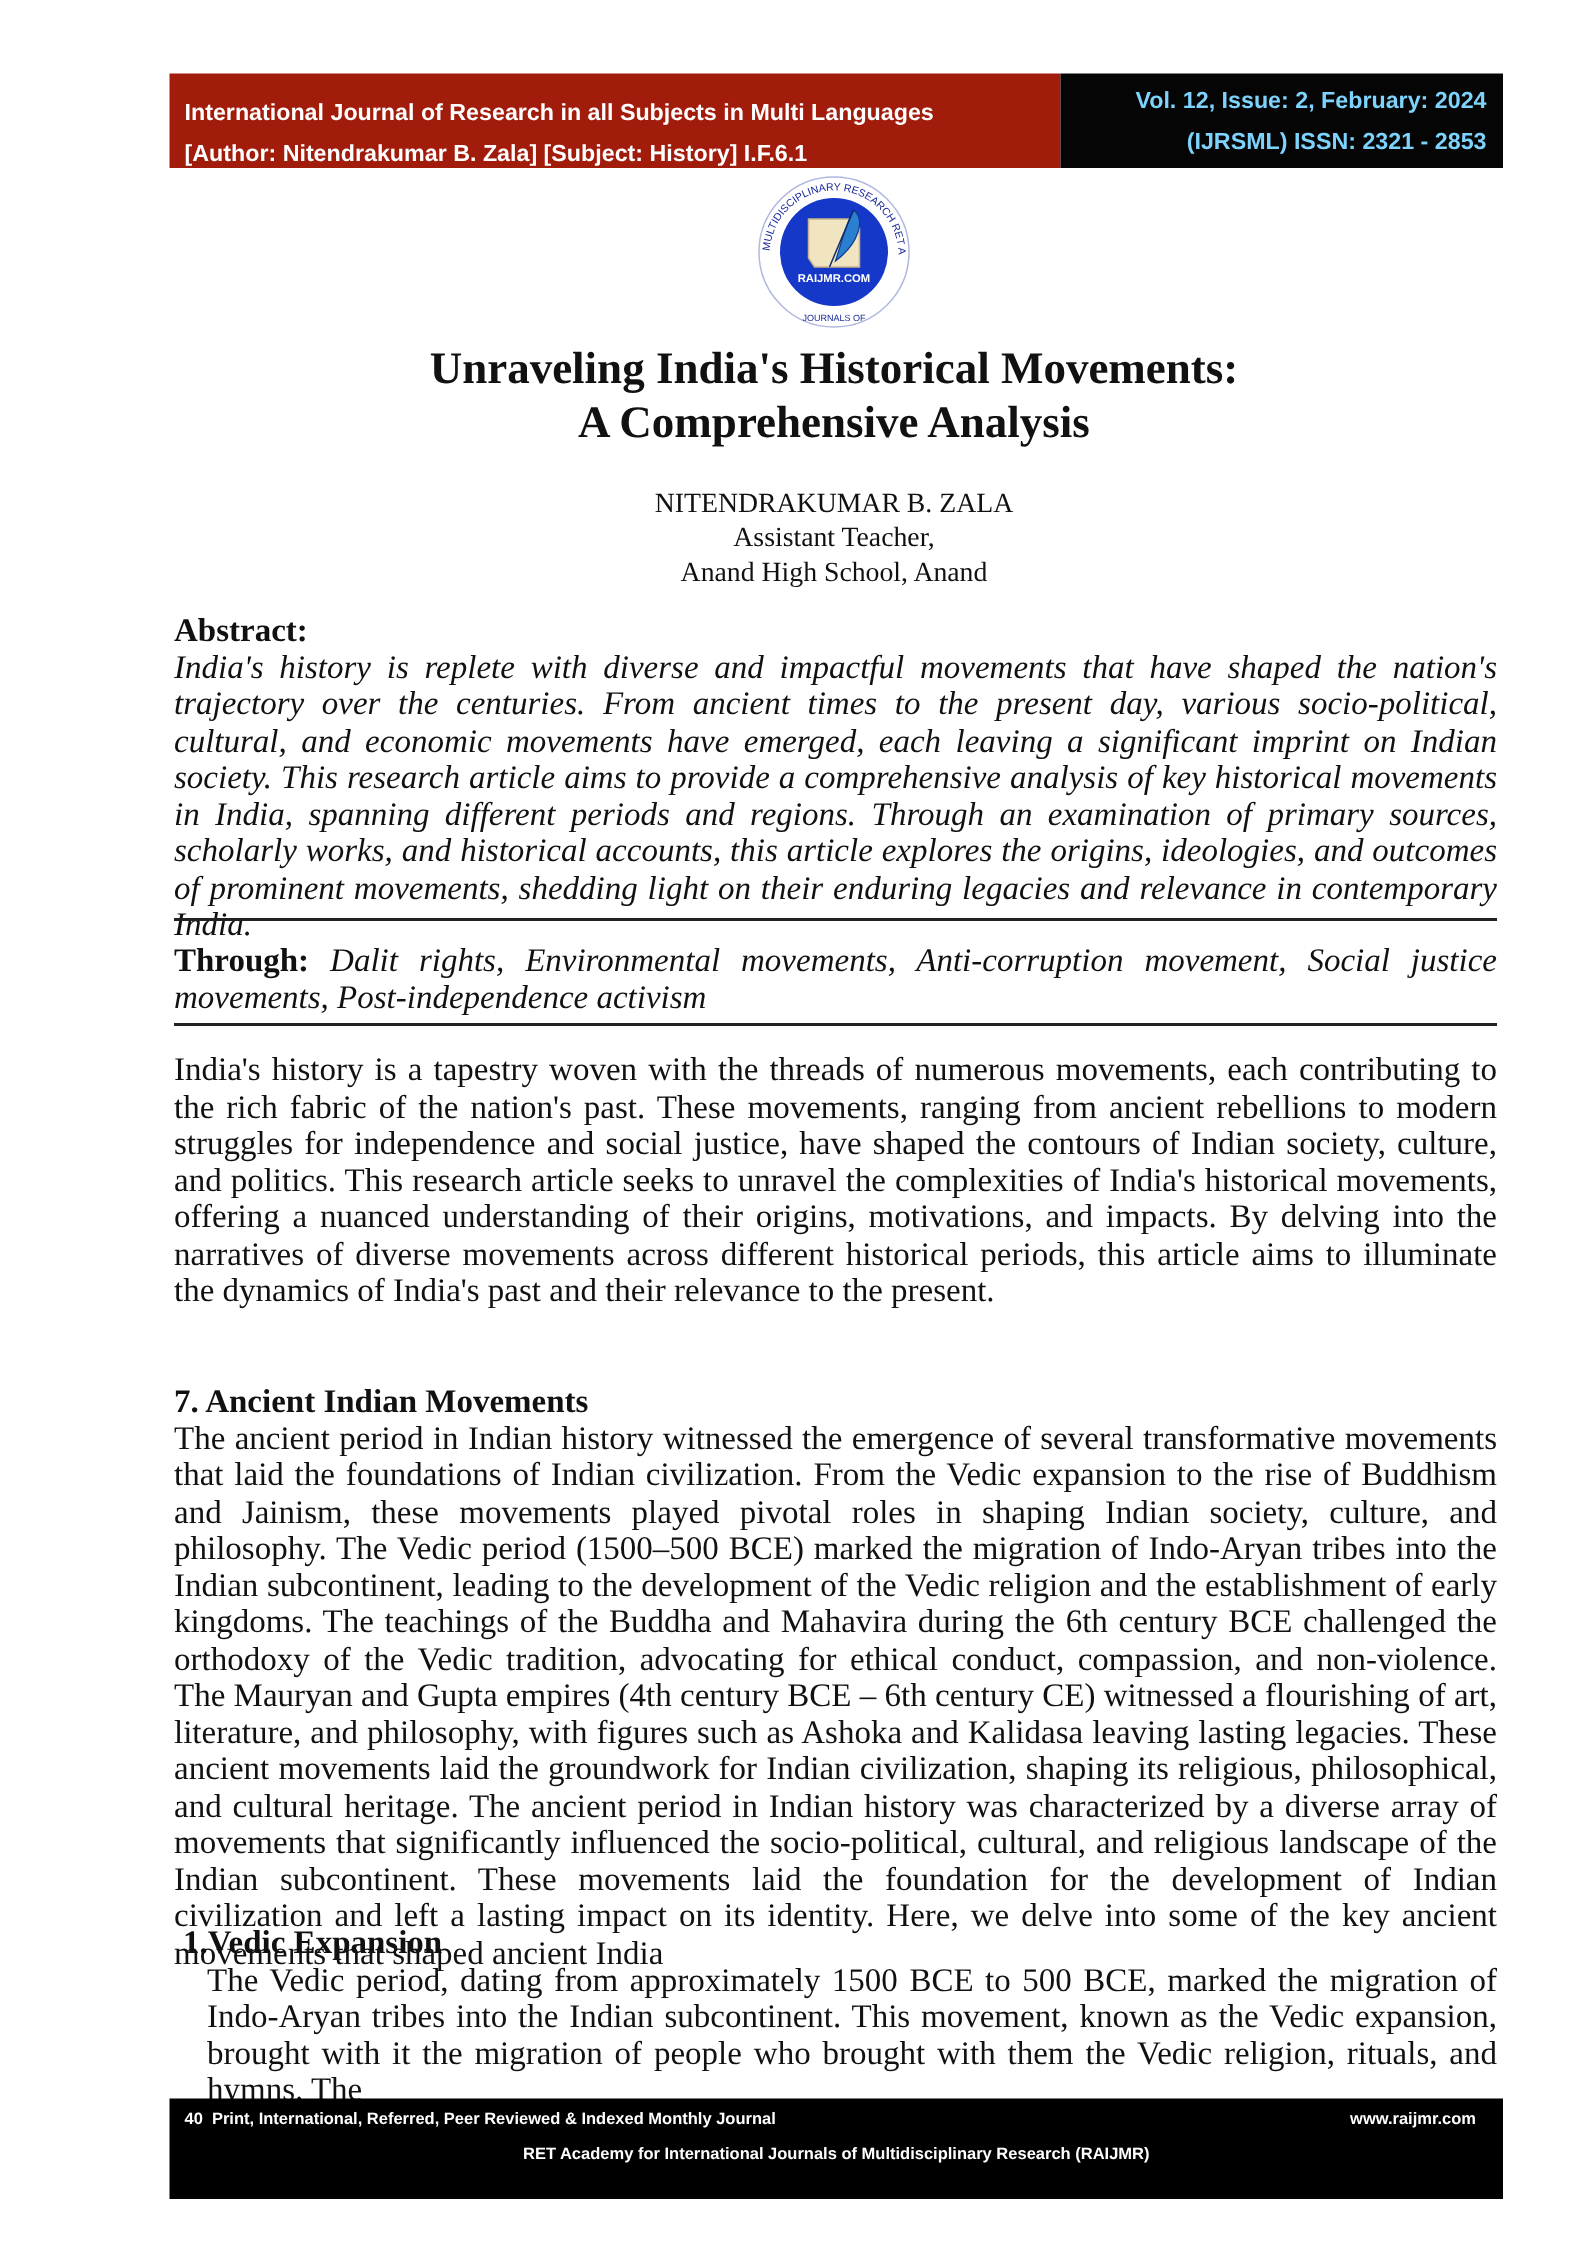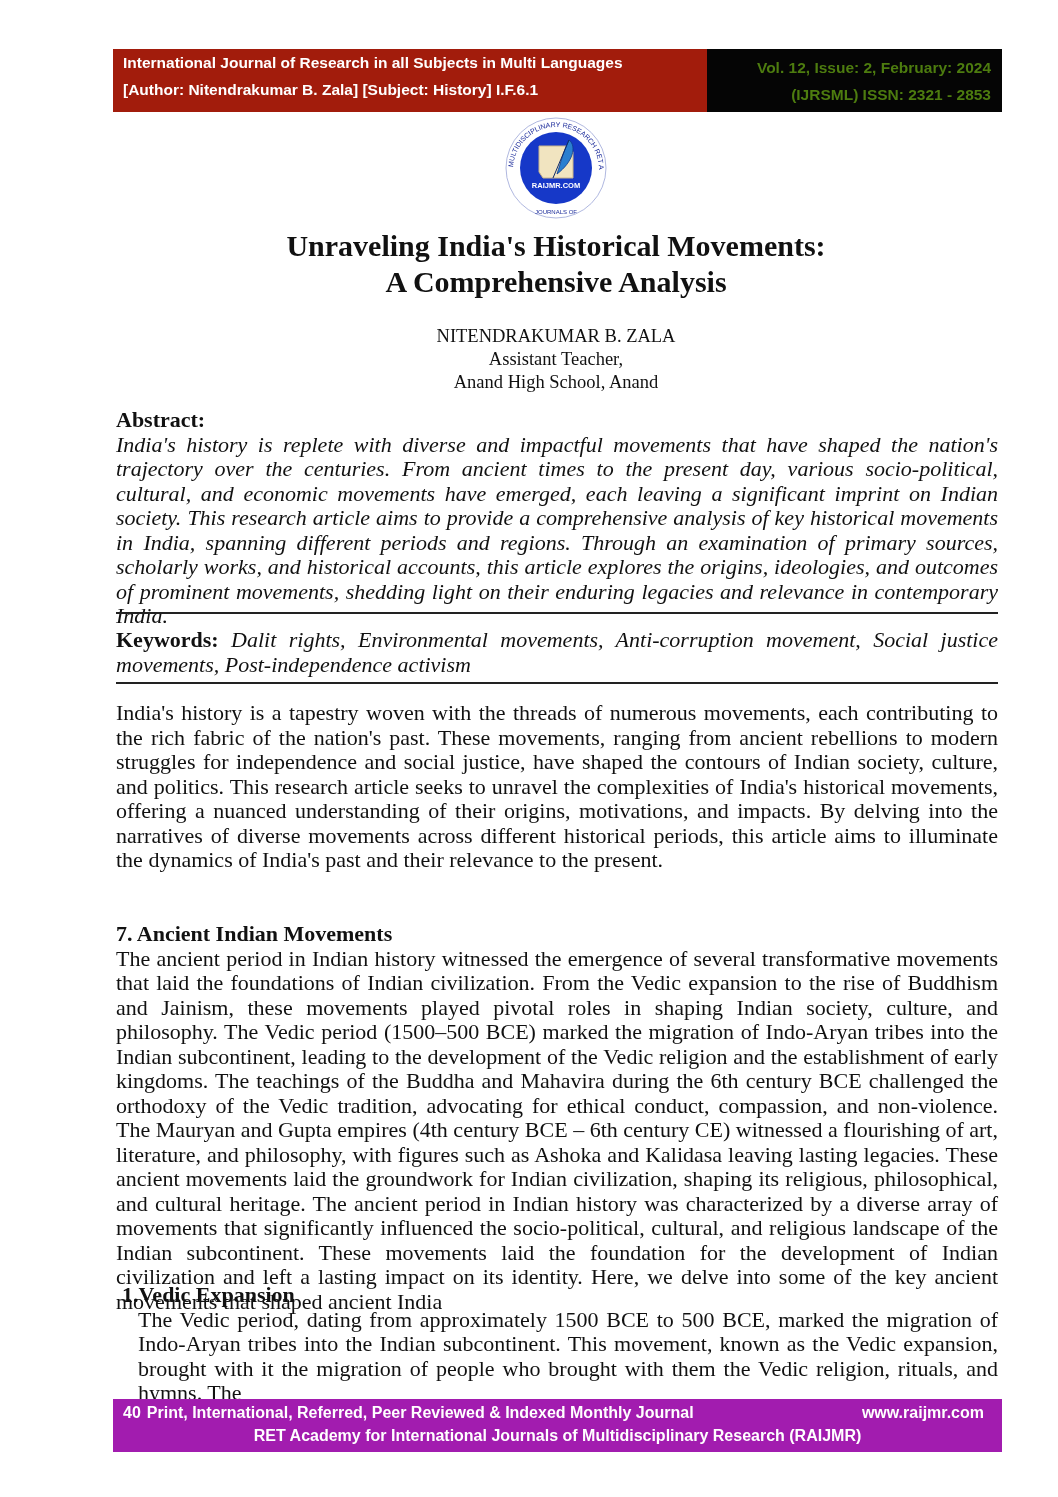--- a/index.html
+++ b/index.html
@@ -1,34 +1,34 @@
 <!DOCTYPE html>
 <html><head>
 <meta charset="utf-8">
 <style>
   html, body { margin: 0; padding: 0; background: #ffffff; }
   body { width: 1058px; height: 1497px; position: relative; overflow: hidden; font-family: "Liberation Serif", serif; color: #111; }
 
   .hdr { position: absolute; top: 49px; left: 113px; width: 889px; height: 63px; display: flex; }
-  .hdr-left { background: #a21c0c; width: 594px; height: 63px; box-sizing: border-box; padding: 0 0 0 10px; color: #fff; font-family: "Liberation Sans", sans-serif; font-weight: bold; font-size: 15.5px; line-height: 27px; }
-  .hdr-right { background: #050505; flex: 1; height: 63px; box-sizing: border-box; padding: 5px 11px 0 0; color: #4d7c0f; font-family: "Liberation Sans", sans-serif; font-weight: bold; font-size: 15.5px; line-height: 27px; text-align: right; }
+  .hdr-left { background: #a21c0c; width: 594px; height: 63px; box-sizing: border-box; padding: 13px 0 0 10px; color: #fff; font-family: "Liberation Sans", sans-serif; font-weight: bold; font-size: 15.5px; line-height: 27px; }
+  .hdr-right { background: #050505; flex: 1; height: 63px; box-sizing: border-box; padding: 5px 11px 0 0; color: #7dd3fc; font-family: "Liberation Sans", sans-serif; font-weight: bold; font-size: 15.5px; line-height: 27px; text-align: right; }
 
   .logo { position: absolute; top: 116px; left: 499px; width: 114px; height: 104px; }
 
   .title { position: absolute; top: 228px; left: 0; width: 1112px; text-align: center; font-weight: bold; font-size: 30px; line-height: 36px; }
   .author { position: absolute; top: 325px; left: 0; width: 1112px; text-align: center; font-size: 18.5px; line-height: 23px; }
 
   .content { position: absolute; left: 116px; width: 882px; font-size: 22px; line-height: 24.5px; }
   .justify { text-align: justify; text-align-last: left; }
   .b { font-weight: bold; }
   .i { font-style: italic; }
 
   .rule { position: absolute; left: 116px; width: 882px; height: 0; border-top: 2px solid #222; }
 
-  .ftr { position: absolute; top: 1399px; left: 113px; width: 889px; height: 53px; background: #a21caf; color: #fff; font-family: "Liberation Sans", sans-serif; font-weight: bold; font-size: 16px; }
+  .ftr { position: absolute; top: 1399px; left: 113px; width: 889px; height: 67px; background: #000000; color: #fff; font-family: "Liberation Sans", sans-serif; font-weight: bold; font-size: 11px; }
   .ftr-row1 { position: absolute; top: 4px; left: 10px; right: 18px; display: flex; justify-content: space-between; line-height: 20px; }
   .ftr-row2 { position: absolute; top: 27px; left: 0; width: 100%; text-align: center; line-height: 20px; }
   .pgnum { margin-right: 6px; }
 </style>
 </head>
 <body>
 
 <div class="hdr">
   <div class="hdr-left">
     <div>International Journal of Research in all Subjects in Multi Languages</div>
@@ -70,21 +70,21 @@
 </div>
 
 <div class="content" style="top:408px;">
   <div class="b">Abstract:</div>
   <div class="i justify">India's history is replete with diverse and impactful movements that have shaped the nation's trajectory over the centuries. From ancient times to the present day, various socio-political, cultural, and economic movements have emerged, each leaving a significant imprint on Indian society. This research article aims to provide a comprehensive analysis of key historical movements in India, spanning different periods and regions. Through an examination of primary sources, scholarly works, and historical accounts, this article explores the origins, ideologies, and outcomes of prominent movements, shedding light on their enduring legacies and relevance in contemporary India.</div>
 </div>
 
 <div class="rule" style="top:612px;"></div>
 
 <div class="content justify" style="top:628px;">
-  <span class="b">Keywords:</span>
+  <span class="b">Through:</span>
   <span class="i">Dalit rights, Environmental movements, Anti-corruption movement, Social justice movements, Post-independence activism</span>
 </div>
 
 <div class="rule" style="top:682px;"></div>
 
 <div class="content" style="top:701px;">
   <div class="justify">India's history is a tapestry woven with the threads of numerous movements, each contributing to the rich fabric of the nation's past. These movements, ranging from ancient rebellions to modern struggles for independence and social justice, have shaped the contours of Indian society, culture, and politics. This research article seeks to unravel the complexities of India's historical movements, offering a nuanced understanding of their origins, motivations, and impacts. By delving into the narratives of diverse movements across different historical periods, this article aims to illuminate the dynamics of India's past and their relevance to the present.</div>
 </div>
 
 <div class="content" style="top:922px;">

